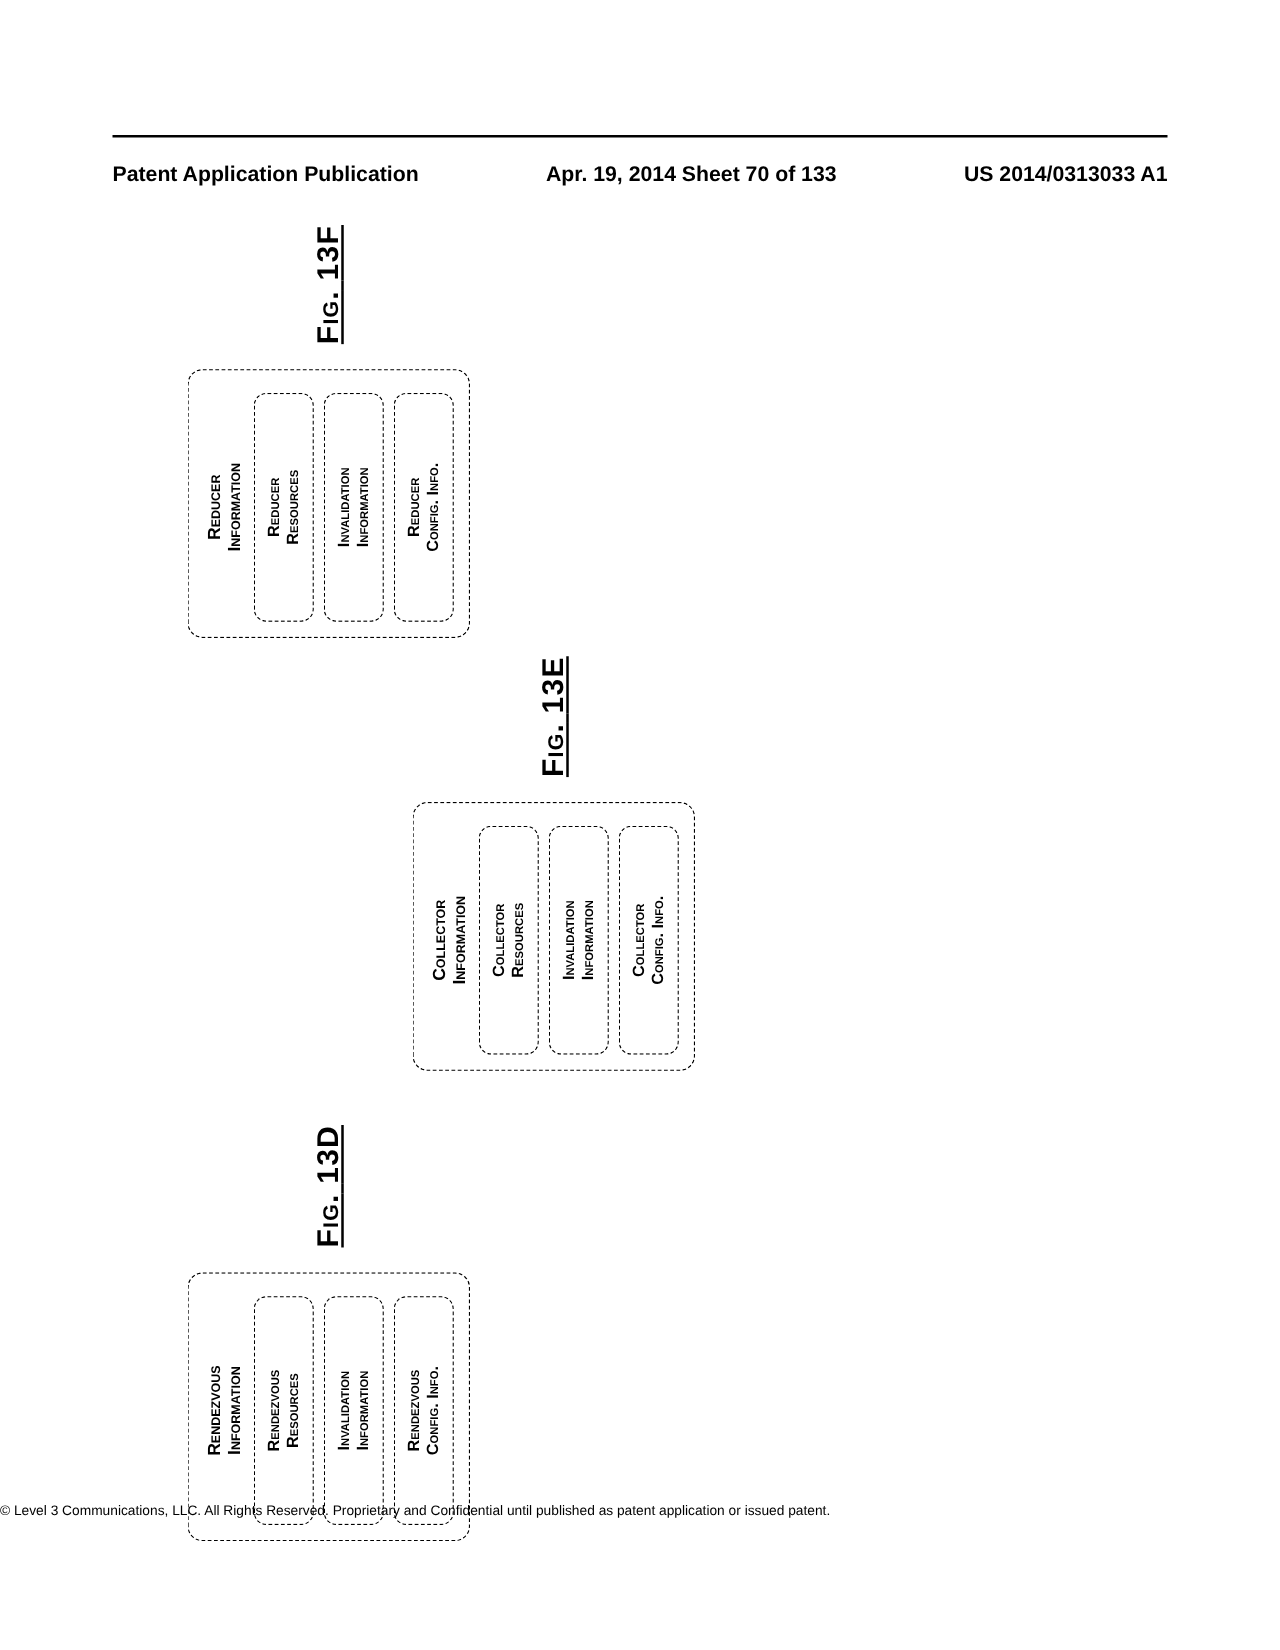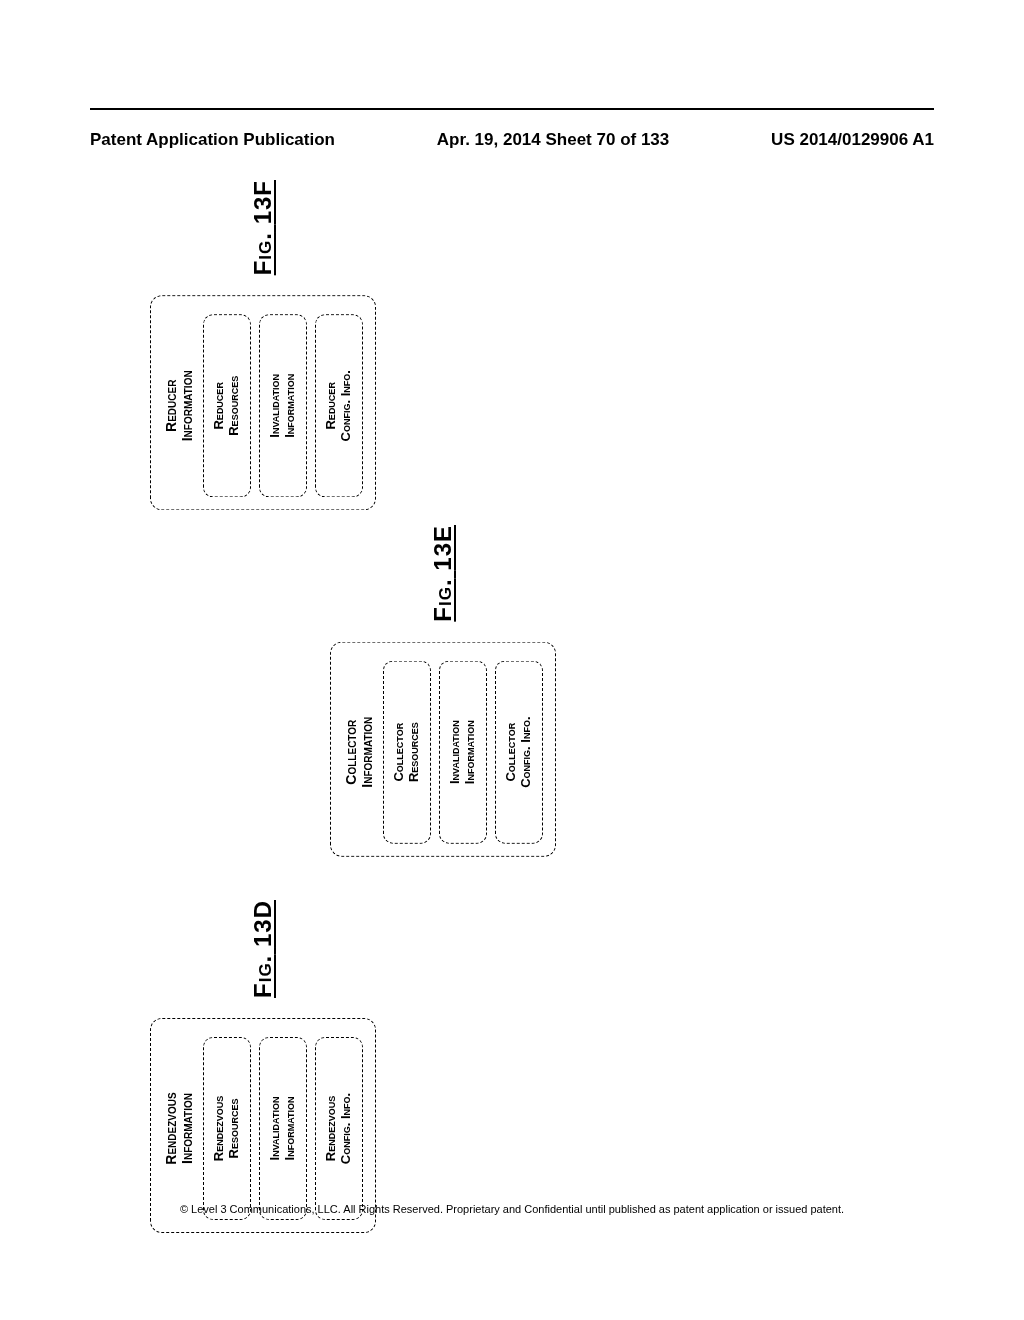--- a/index.html
+++ b/index.html
@@ -89,32 +89,32 @@
     white-space: nowrap;
   }
   .fig-caption .figword { font-variant: small-caps; }
 
   .fig-holder { width: 220px; height: 340px; position: relative; }
 
   .footer {
     position: absolute;
     bottom: 105px;
     left: 0; right: 0;
-    text-align: center;
+    text-align: left;
     font-size: 11px;
     color: #000;
   }
 </style>
 </head>
 <body>
 
 <div class="page-header">
   <span>Patent Application Publication</span>
   <span>Apr. 19, 2014  Sheet 70 of 133</span>
-  <span>US 2014/0129906 A1</span>
+  <span>US 2014/0313033 A1</span>
 </div>
 <div class="header-rule"></div>
 
 <div class="content-area">
 
   <div class="figure-block f13f">
     <div class="fig-holder">
       <div class="rotated-group">
         <div class="outer-box">
           <div class="outer-title">

